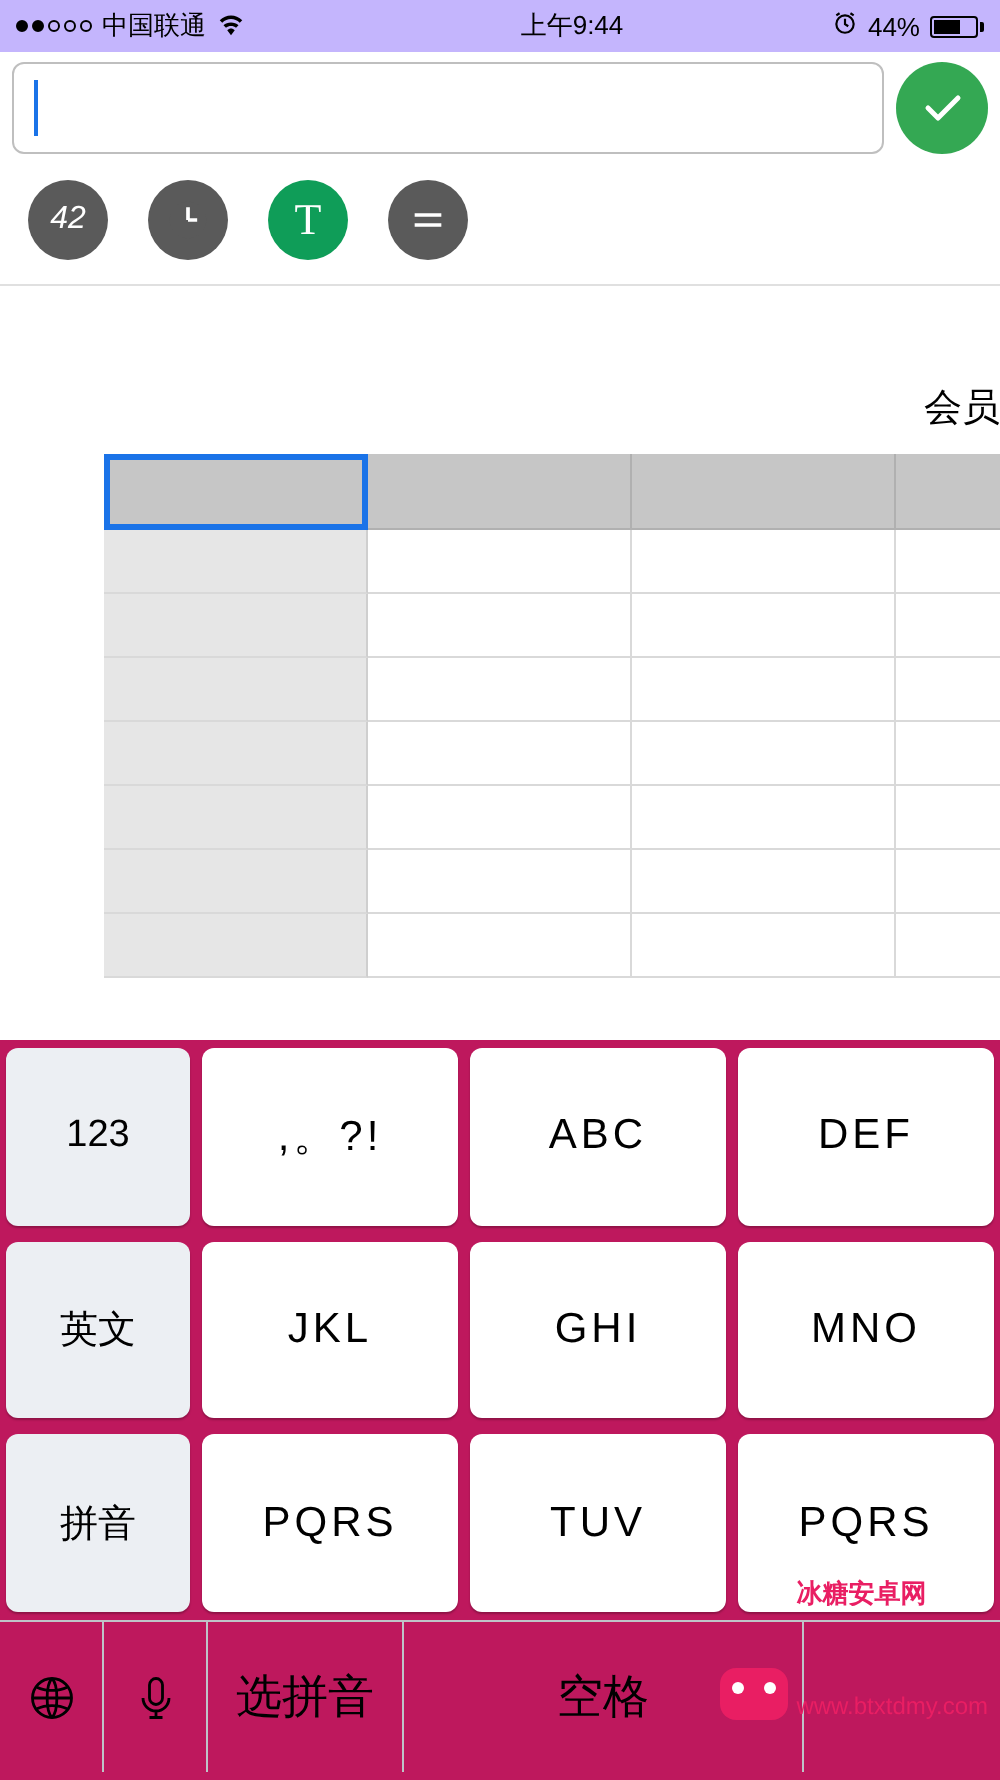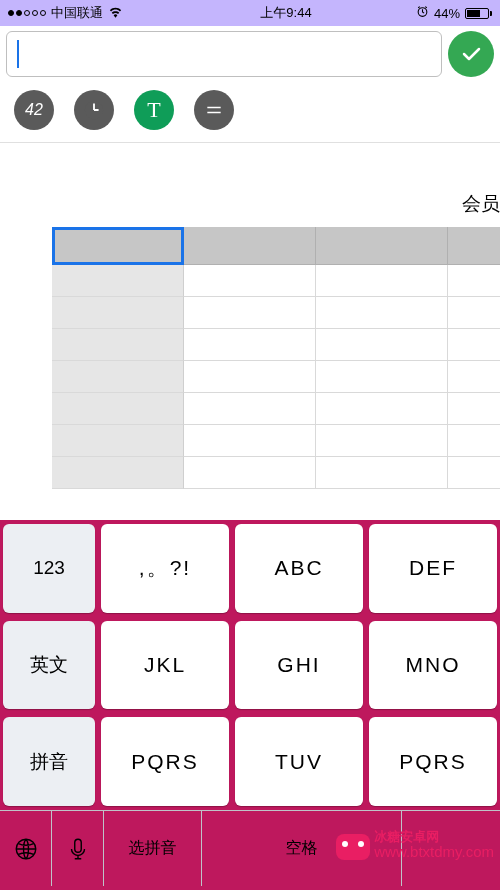--- a/index.html
+++ b/index.html
@@ -45,30 +45,30 @@
   
   .keyboard { position: absolute; bottom: 0; left: 0; right: 0; height: 370px; background: #be185d; display: flex; flex-direction: column; }
   .kb-main { display: flex; height: 290px; }
   .kb-left { display: flex; flex-direction: column; width: 98px; }
   .kb-mid { display: flex; flex-direction: column; flex: 1; }
   .kb-right { display: flex; flex-direction: column; width: 98px; }
   .kb-row { display: flex; flex: 1; }
   .key { flex: 1; display: flex; align-items: center; justify-content: center; background: #fff; margin: 4px 3px; border-radius: 6px; box-shadow: 0 1px 1px rgba(0,0,0,0.25); font-size: 21px; letter-spacing: 2px; color: #000; }
   .key.func { background: #eceff3; font-size: 19px; letter-spacing: 0; }
   .kb-bottom { display: flex; height: 76px; border-top: 1px solid #bfc3c8; }
-  .bkey { display: flex; align-items: center; justify-content: center; font-size: 16px; color: #000; border-right: 1px solid #bfc3c8; }
+  .bkey { display: flex; align-items: center; justify-content: center; font-size: 23px; color: #000; border-right: 1px solid #bfc3c8; }
   .bkey.icon svg { width: 26px; height: 26px; }
   .next-key { flex: 1; display: flex; align-items: center; justify-content: center; font-size: 19px; background: transparent; margin: 0; box-shadow: none; }
   
   .watermark { position: absolute; right: 6px; bottom: 30px; display: flex; align-items: flex-end; gap: 4px; z-index: 50; }
   .wm-icon { width: 34px; height: 26px; background: #e91e63; border-radius: 8px; position: relative; }
   .wm-icon::before, .wm-icon::after { content: ''; position: absolute; width: 6px; height: 6px; background: #fff; border-radius: 50%; top: 7px; }
   .wm-icon::before { left: 6px; } .wm-icon::after { right: 6px; }
   .wm-text { font-size: 13px; font-weight: bold; color: #e91e63; line-height: 1; }
-  .wm-url { font-size: 15px; color: #e91e63; }
+  .wm-url { font-size: 12px; color: #e91e63; margin-top: 43px; }
 </style>
 </head>
 <body>
 
 <div class="status-bar">
   <div class="status-left">
     <span class="signal-dots">
       <span class="dot filled"></span>
         <span class="dot filled"></span>
         <span class="dot"></span>

